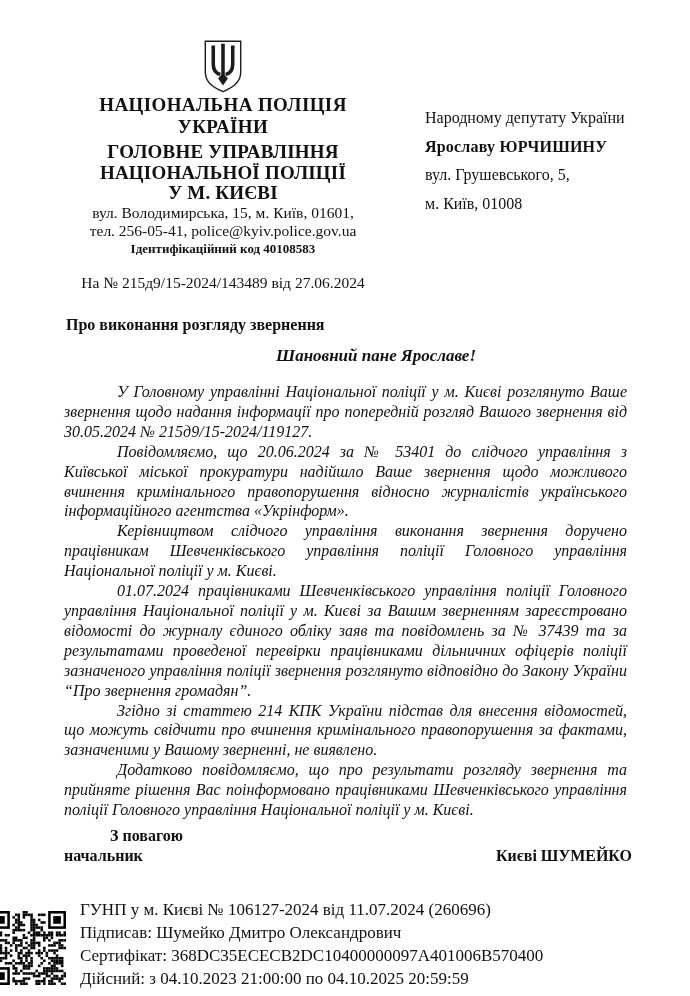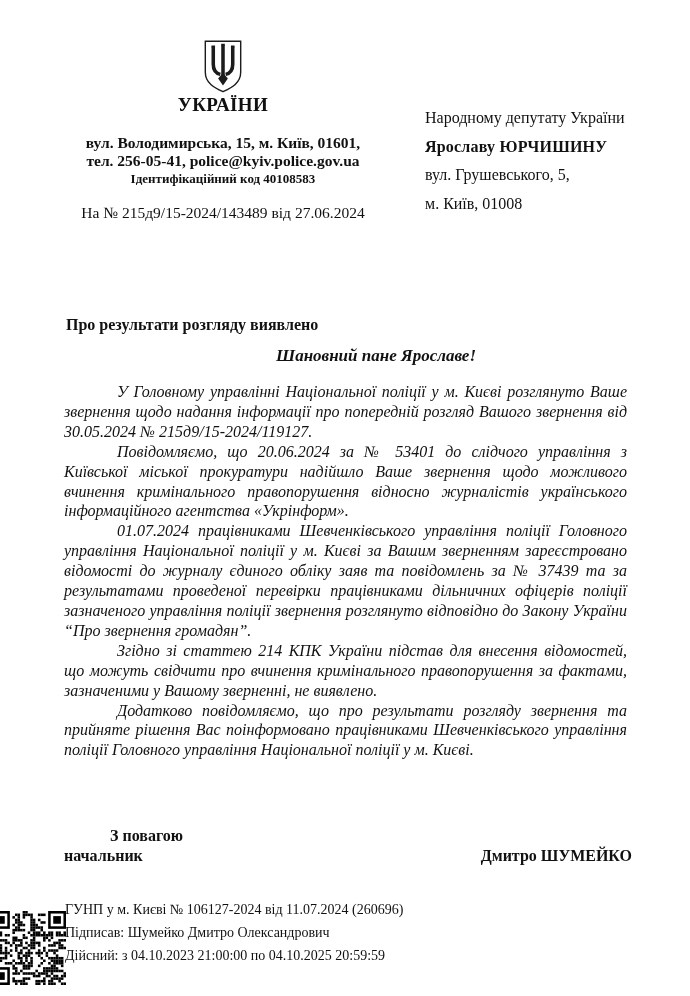--- a/index.html
+++ b/index.html
@@ -12,21 +12,21 @@
     font-family:"Liberation Serif","DejaVu Serif",serif;
     color:#111111;
   }
   .abs { position:absolute; }
 
   
   .org-col { left:62px; top:38px; width:322px; text-align:center; }
   .emblem { display:block; margin:0 auto 2px auto; }
   .org-name { font-size:19px; line-height:22px; font-weight:bold; letter-spacing:.4px; }
   .org-dept { font-size:19px; line-height:20.5px; font-weight:bold; margin-top:4px; letter-spacing:.2px; }
-  .org-addr { font-size:15.5px; line-height:18px; margin-top:18px;font-weight:bold; }
+  .org-addr { font-size:15.5px; line-height:18px; margin-top:0; }
   .org-ident { font-size:13px; line-height:13px; font-weight:bold; margin-top:2px; }
   .org-ref { font-size:15.5px; line-height:17px; margin-top:19px; }
 
   
   .recipient { left:425px; top:104px; width:250px; font-size:16px; line-height:28.5px; }
   .recipient .name { font-weight:bold; letter-spacing:.2px; }
 
   
   .subject { left:66px; top:316px; font-size:16px; font-weight:bold; }
   .salutation { left:65px; top:346px; width:560px; text-align:center; padding-left:62px;
@@ -36,73 +36,80 @@
   .body-text { left:64px; top:382px; width:563px; font-size:16px; line-height:19.9px; }
   .body-text p { text-align:justify; text-indent:53px; margin:0;font-style:italic; }
 
   
   .signature { left:64px; top:826px; width:568px; font-size:16px; font-weight:bold; line-height:20px; }
   .signature .closing { padding-left:46px; }
   .signature .sig-row { display:flex; justify-content:space-between; }
 
   
   .qr-wrap { left:-8px; top:911px; width:74px; height:85px; }
-  .stamp-text { left:65px; top:903px; width:560px; font-size:14px; line-height:14px; }
+  .stamp-text { left:80px; top:903px; width:560px; font-size:17px; line-height:14px; }
   .stamp-text div { margin-bottom:9px; }
 </style>
 </head>
 <body>
 
 <div class="abs org-col">
   <span class="emblem" style="width:46px;height:56px;margin:0 auto;">
     <svg width="46" height="56" viewBox="0 0 52 62" aria-hidden="true">
       <path d="M6 3 H46 V38 C46 50 36 55.5 26 60 C16 55.5 6 50 6 38 Z" fill="none" stroke="#1c1c1c" stroke-width="1.6"></path>
       <g stroke="#1c1c1c" stroke-width="4" fill="none">
         <path d="M15 9 V29 C15 36 19 39.5 23 40.5"></path>
         <path d="M37 9 V29 C37 36 33 39.5 29 40.5"></path>
         <path d="M26 7 V42"></path>
       </g>
       <path d="M26 38.5 L31.5 45 L26 53 L20.5 45 Z" fill="#1c1c1c"></path>
       <path d="M13 9 h4 M35 9 h4 M24 7 h4" stroke="#1c1c1c" stroke-width="2.4"></path>
     </svg>
   </span>
   <div class="org-name">
+    <div>НАЦІОНАЛЬНА ПОЛІЦІЯ</div>
     <div>УКРАЇНИ</div>
+  </div>
+  <div class="org-dept">
+    <div>ГОЛОВНЕ УПРАВЛІННЯ</div>
+    <div>НАЦІОНАЛЬНОЇ ПОЛІЦІЇ</div>
+    <div>У М. КИЄВІ</div>
   </div>
   <div class="org-addr">
     <div>вул. Володимирська, 15, м. Київ, 01601,</div>
     <div>тел. 256-05-41, police@kyiv.police.gov.ua</div>
   </div>
   <div class="org-ident">Ідентифікаційний код 40108583</div>
   <div class="org-ref">На № 215д9/15-2024/143489 від 27.06.2024</div>
 </div>
 
 <div class="abs recipient">
   <div>Народному депутату України</div>
   <div class="name">Ярославу ЮРЧИШИНУ</div>
   <div>вул. Грушевського, 5,</div>
   <div>м. Київ, 01008</div>
 </div>
 
-<div class="abs subject">Про результати розгляду виявлено</div>
+<div class="abs subject">Про виконання розгляду звернення</div>
 <div class="abs salutation">Шановний пане Ярославе!</div>
 
 <div class="abs body-text">
   <p>У Головному управлінні Національної поліції у м. Києві розглянуто Ваше звернення щодо надання інформації про попередній розгляд Вашого звернення від 30.05.2024 № 215д9/15-2024/119127.</p>
   <p>Повідомляємо, що 20.06.2024 за № 53401 до слідчого управління з Київської міської прокуратури надійшло Ваше звернення щодо можливого вчинення кримінального правопорушення відносно журналістів українського інформаційного агентства «Укрінформ».</p>
+  <p>Керівництвом слідчого управління виконання звернення доручено працівникам Шевченківського управління поліції Головного управління Національної поліції у м. Києві.</p>
   <p>01.07.2024 працівниками Шевченківського управління поліції Головного управління Національної поліції у м. Києві за Вашим зверненням зареєстровано відомості до журналу єдиного обліку заяв та повідомлень за № 37439 та за результатами проведеної перевірки працівниками дільничних офіцерів поліції зазначеного управління поліції звернення розглянуто відповідно до Закону України “Про звернення громадян”.</p>
   <p>Згідно зі статтею 214 КПК України підстав для внесення відомостей, що можуть свідчити про вчинення кримінального правопорушення за фактами, зазначеними у Вашому зверненні, не виявлено.</p>
   <p>Додатково повідомляємо, що про результати розгляду звернення та прийняте рішення Вас поінформовано працівниками Шевченківського управління поліції Головного управління Національної поліції у м. Києві.</p>
 </div>
 
 <div class="abs signature">
   <div class="closing">З повагою</div>
   <div class="sig-row">
     <span>начальник</span>
-    <span>Дмитро ШУМЕЙКО</span>
+    <span>Києві ШУМЕЙКО</span>
   </div>
 </div>
 
 <div class="abs qr-wrap">
   <svg id="qr" width="74" height="74" viewBox="0 0 74 74" aria-hidden="true">
       <g fill="#000">
         <rect x="30.62" y="0.00" width="2.55" height="2.55"></rect>
         <rect x="33.17" y="0.00" width="2.55" height="2.55"></rect>
         <rect x="22.97" y="2.55" width="2.55" height="2.55"></rect>
         <rect x="25.52" y="2.55" width="2.55" height="2.55"></rect>
@@ -432,14 +439,15 @@
       <rect x="58.69" y="2.55" width="12.76" height="12.76" fill="#fff"></rect>
       <rect x="61.24" y="5.10" width="7.66" height="7.66" fill="#000"></rect>
       <rect x="0.00" y="56.14" width="17.86" height="17.86" fill="#000"></rect>
       <rect x="2.55" y="58.69" width="12.76" height="12.76" fill="#fff"></rect>
       <rect x="5.10" y="61.24" width="7.66" height="7.66" fill="#000"></rect>
     </svg>
 </div>
 <div class="abs stamp-text">
   <div>ГУНП у м. Києві № 106127-2024 від 11.07.2024 (260696)</div>
   <div>Підписав: Шумейко Дмитро Олександрович</div>
+  <div>Сертифікат: 368DC35ECECB2DC10400000097A401006B570400</div>
   <div>Дійсний: з 04.10.2023 21:00:00 по 04.10.2025 20:59:59</div>
 </div>
 
 </body></html>

